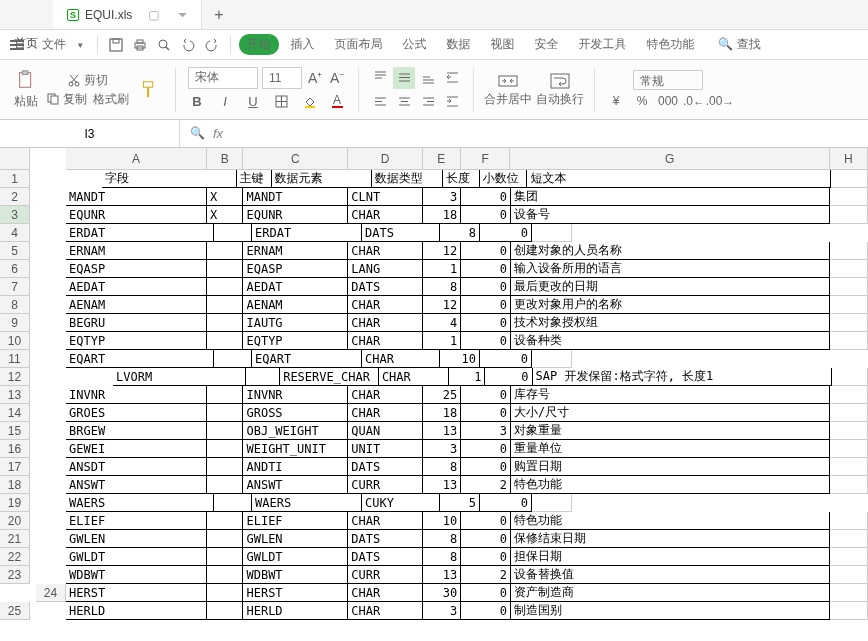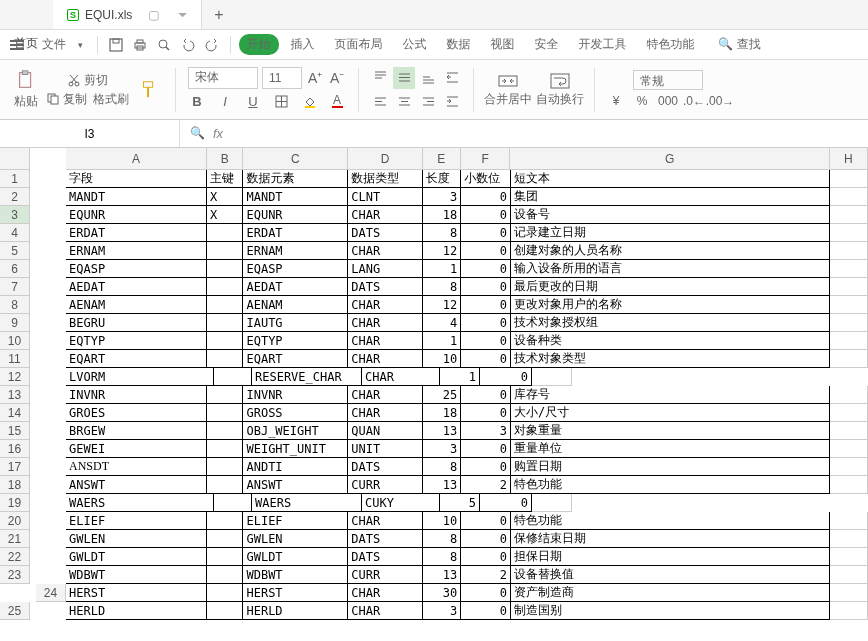--- a/index.html
+++ b/index.html
@@ -349,21 +349,21 @@
         <div class="ch" style="width: 38px;">B</div>
         <div class="ch" style="width: 110px;">C</div>
         <div class="ch" style="width: 78px;">D</div>
         <div class="ch" style="width: 40px;">E</div>
         <div class="ch" style="width: 52px;">F</div>
         <div class="ch" style="width: 335px;">G</div>
         <div class="ch" style="width: 40px;">H</div>
       </div>
     <div class="data-rows" id="datarows">
         <div class="drow">
-          <div class="cell border" style="width: 148px; height: 18px;">字段</div>
+          <div class="cell border" style="width: 148px; height: 18px; margin-left: 36px;">字段</div>
           <div class="cell border" style="width: 38px; height: 18px;">主键</div>
           <div class="cell border" style="width: 110px; height: 18px;">数据元素</div>
           <div class="cell border" style="width: 78px; height: 18px;">数据类型</div>
           <div class="cell border" style="width: 40px; height: 18px;">长度</div>
           <div class="cell border" style="width: 52px; height: 18px;">小数位</div>
           <div class="cell border" style="width: 335px; height: 18px; text-align: center;">短文本</div>
           <div class="cell" style="width: 40px; height: 18px;"></div>
         </div>
         <div class="drow">
           <div class="cell border" style="width: 148px; height: 18px;">MANDT</div>
@@ -385,21 +385,20 @@
           <div class="cell border" style="width: 335px; height: 18px;">设备号</div>
           <div class="cell" style="width: 40px; height: 18px;"></div>
         </div>
         <div class="drow">
           <div class="cell border" style="width: 148px; height: 18px;">ERDAT</div>
           <div class="cell border" style="width: 38px; height: 18px;"></div>
           <div class="cell border" style="width: 110px; height: 18px;">ERDAT</div>
           <div class="cell border" style="width: 78px; height: 18px;">DATS</div>
           <div class="cell border r" style="width: 40px; height: 18px;">8</div>
           <div class="cell border r" style="width: 52px; height: 18px;">0</div>
-          <div class="cell border" style="width: 335px; height: 18px;">记录建立日期</div>
           <div class="cell" style="width: 40px; height: 18px;"></div>
         </div>
         <div class="drow">
           <div class="cell border" style="width: 148px; height: 18px;">ERNAM</div>
           <div class="cell border" style="width: 38px; height: 18px;"></div>
           <div class="cell border" style="width: 110px; height: 18px;">ERNAM</div>
           <div class="cell border" style="width: 78px; height: 18px;">CHAR</div>
           <div class="cell border r" style="width: 40px; height: 18px;">12</div>
           <div class="cell border r" style="width: 52px; height: 18px;">0</div>
           <div class="cell border" style="width: 335px; height: 18px;">创建对象的人员名称</div>
@@ -455,30 +454,30 @@
           <div class="cell border" style="width: 335px; height: 18px;">设备种类</div>
           <div class="cell" style="width: 40px; height: 18px;"></div>
         </div>
         <div class="drow">
           <div class="cell border" style="width: 148px; height: 18px;">EQART</div>
           <div class="cell border" style="width: 38px; height: 18px;"></div>
           <div class="cell border" style="width: 110px; height: 18px;">EQART</div>
           <div class="cell border" style="width: 78px; height: 18px;">CHAR</div>
           <div class="cell border r" style="width: 40px; height: 18px;">10</div>
           <div class="cell border r" style="width: 52px; height: 18px;">0</div>
-          <div class="cell border" style="width: 335px; height: 18px;">技术对象类型</div>
-          <div class="cell" style="width: 40px; height: 18px;"></div>
-        </div>
-        <div class="drow">
-          <div class="cell border" style="width: 148px; height: 18px;">LVORM</div>
+          <div class="cell" style="width: 40px; height: 18px;"></div>
+        </div>
+        <div class="drow">
+          <div class="cell border" style="width: 148px; height: 18px; margin-left: 47px;">LVORM</div>
           <div class="cell border" style="width: 38px; height: 18px;"></div>
           <div class="cell border" style="width: 110px; height: 18px;">RESERVE_CHAR</div>
           <div class="cell border" style="width: 78px; height: 18px;">CHAR</div>
           <div class="cell border r" style="width: 40px; height: 18px;">1</div>
           <div class="cell border r" style="width: 52px; height: 18px;">0</div>
+          <div class="cell border" style="width: 335px; height: 18px;">SAP  开发保留:格式字符, 长度1</div>
           <div class="cell" style="width: 40px; height: 18px;"></div>
         </div>
         <div class="drow">
           <div class="cell border" style="width: 148px; height: 18px;">INVNR</div>
           <div class="cell border" style="width: 38px; height: 18px;"></div>
           <div class="cell border" style="width: 110px; height: 18px;">INVNR</div>
           <div class="cell border" style="width: 78px; height: 18px;">CHAR</div>
           <div class="cell border r" style="width: 40px; height: 18px;">25</div>
           <div class="cell border r" style="width: 52px; height: 18px;">0</div>
           <div class="cell border" style="width: 335px; height: 18px;">库存号</div>
@@ -508,21 +507,21 @@
           <div class="cell border" style="width: 148px; height: 18px;">GEWEI</div>
           <div class="cell border" style="width: 38px; height: 18px;"></div>
           <div class="cell border" style="width: 110px; height: 18px;">WEIGHT_UNIT</div>
           <div class="cell border" style="width: 78px; height: 18px;">UNIT</div>
           <div class="cell border r" style="width: 40px; height: 18px;">3</div>
           <div class="cell border r" style="width: 52px; height: 18px;">0</div>
           <div class="cell border" style="width: 335px; height: 18px;">重量单位</div>
           <div class="cell" style="width: 40px; height: 18px;"></div>
         </div>
         <div class="drow">
-          <div class="cell border" style="width: 148px; height: 18px; font-family: Liberation Serif, serif;">ANSDT</div>
+          <div class="cell border" style="width: 148px; height: 18px;">ANSDT</div>
           <div class="cell border" style="width: 38px; height: 18px;"></div>
           <div class="cell border" style="width: 110px; height: 18px;">ANDTI</div>
           <div class="cell border" style="width: 78px; height: 18px;">DATS</div>
           <div class="cell border r" style="width: 40px; height: 18px;">8</div>
           <div class="cell border r" style="width: 52px; height: 18px;">0</div>
           <div class="cell border" style="width: 335px; height: 18px;">购置日期</div>
           <div class="cell" style="width: 40px; height: 18px;"></div>
         </div>
         <div class="drow">
           <div class="cell border" style="width: 148px; height: 18px;">ANSWT</div>

